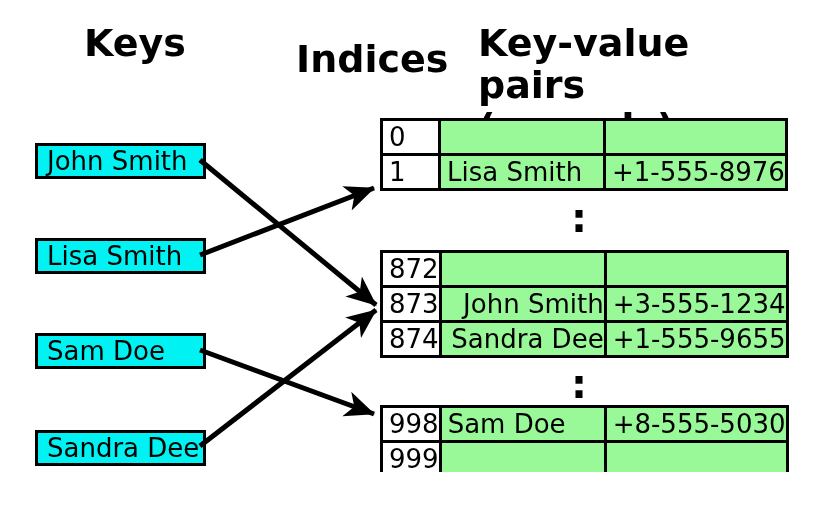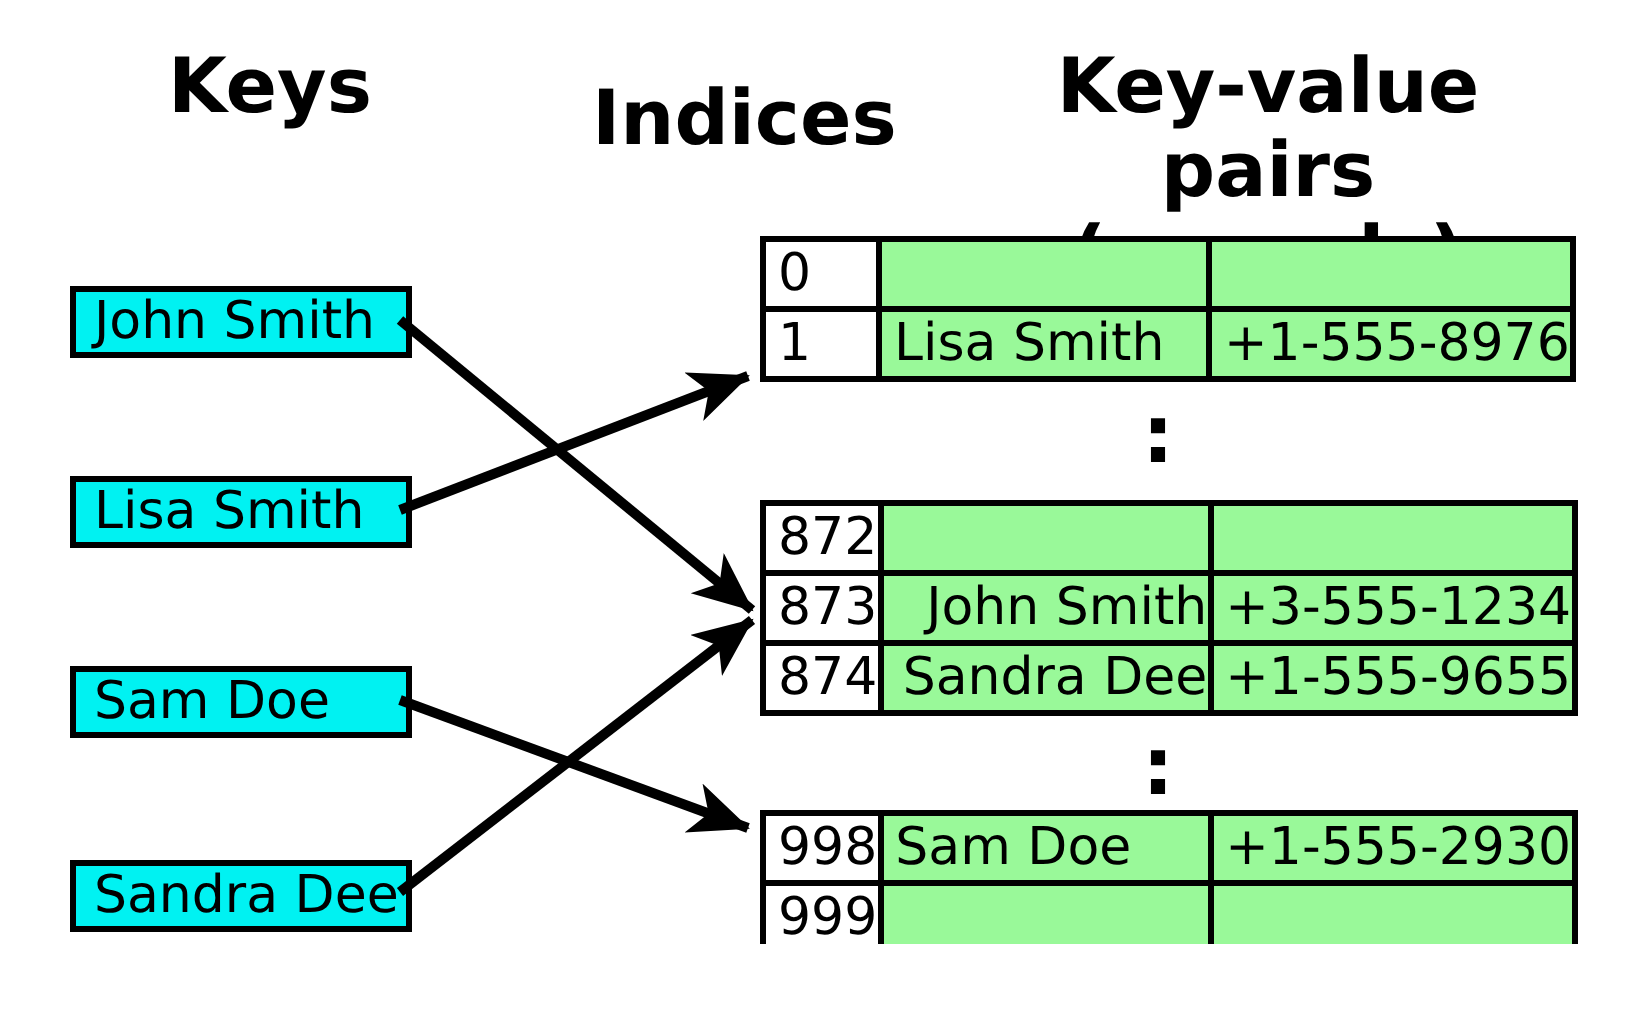--- a/index.html
+++ b/index.html
@@ -18,21 +18,21 @@
   .hdr {
     position: absolute;
     font-weight: bold;
     font-size: 38px;
     color: var(--ink);
     white-space: nowrap;
     line-height: 42px;
   }
   .h-keys    { left: 84px;  top: 22px; }
   .h-indices { left: 296px; top: 22px; margin-top: 16px; }
-  .h-kv      { left: 478px; top: 22px; width: 312px; text-align: center; white-space: normal; }
+  .h-kv      { left: 478px; top: 22px; width: 312px; white-space: normal; }
   .keybox {
     position: absolute;
     left: 35px;
     width: 156px;
     height: 30px;
     background: var(--key-fill);
     border: 3px solid var(--ink);
     font-size: 26px;
     line-height: 31px;
     padding-left: 9px;
@@ -140,21 +140,21 @@
   </tbody>
     </table>
 
   <div class="colon colon-2">:</div>
 
   <table class="bucket bk-2">
     <tbody>
         <tr>
       <td class="idx">998</td>
       <td class="name">Sam Doe</td>
-      <td class="phone">+1-555-2930</td>
+      <td class="phone">+8-555-5030</td>
     </tr>
     <tr>
       <td class="idx">999</td>
       <td class="name"></td>
       <td class="phone"></td>
     </tr>
   </tbody>
     </table>
 
   <svg class="arrows" viewBox="0 0 822 512">

